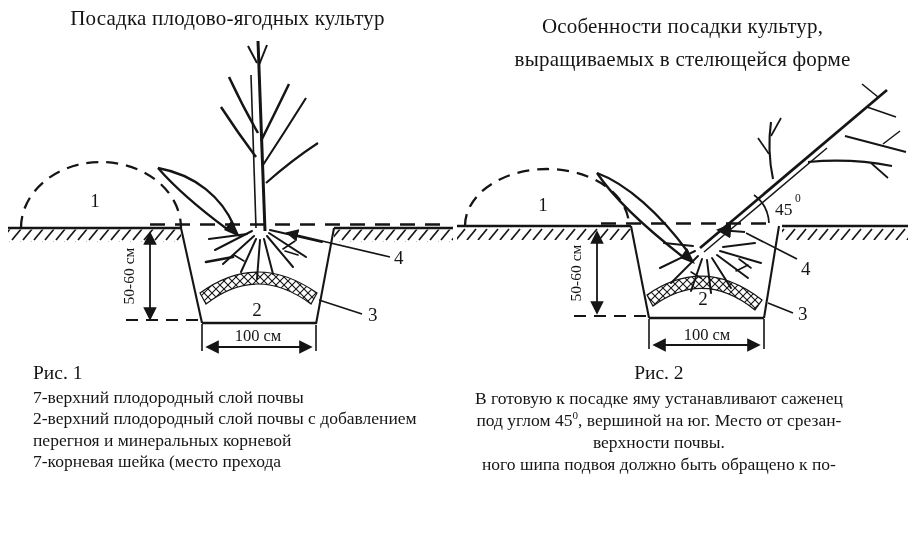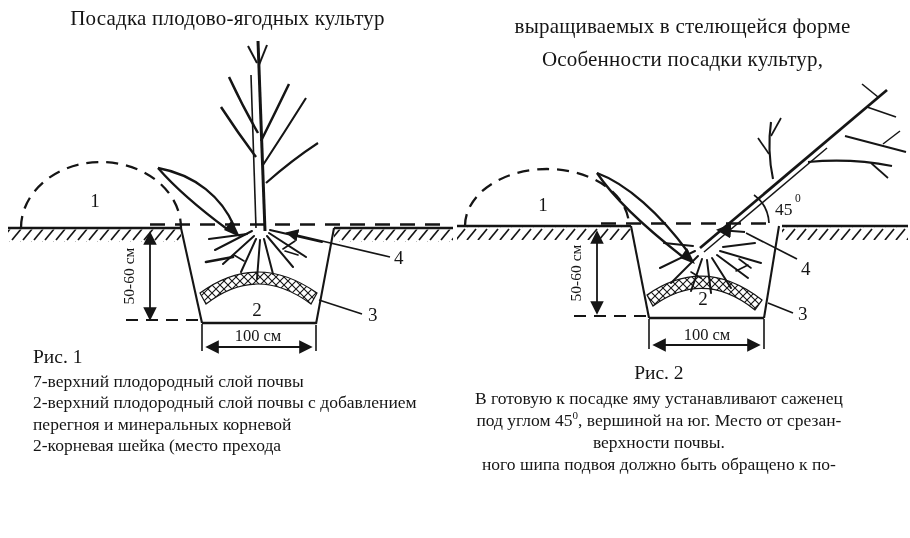--- a/index.html
+++ b/index.html
@@ -7,21 +7,21 @@
           font-family:"Liberation Serif","DejaVu Serif",serif;color:#151515;border-radius:21px;}
   .title{position:absolute;width:455px;text-align:center;font-size:21px;line-height:26px;
          font-weight:400;letter-spacing:.2px;}
   .t1{left:0;top:5px;}
   .t2{left:455px;top:10px;line-height:33px;}
   .figsvg{position:absolute;}
   .svg1{left:0;top:33px;}
   .svg2{left:455px;top:72px;}
   svg text{font-family:"Liberation Serif","DejaVu Serif",serif;fill:#151515;}
   .caption{position:absolute;font-size:17.5px;line-height:21.5px;white-space:nowrap;}
-  .cap1{left:33px;top:346px;}
+  .cap1{left:33px;top:362px;}
   .cap2{left:475px;top:362px;line-height:22px;text-align:center;}
   .figlabel{font-size:19.5px;margin-bottom:3px;}
   .caption sup{font-size:11px;line-height:0;}
   .ink{stroke:#151515;fill:none;}
 </style>
 </head>
 <body>
 
 <div class="canvas">
 
@@ -112,26 +112,26 @@
       <path class="ink" d="M319 267 L362 281" stroke-width="1.7"></path>
       <text x="368" y="288" font-size="19">3</text>
     </g>
   </svg>
 
   <div class="caption cap1">
     <div class="figlabel">Рис. 1</div>
     <div>7-верхний плодородный слой почвы</div>
     <div>2-верхний плодородный слой почвы с добавлением</div>
     <div>перегноя и минеральных корневой</div>
-    <div>2-корневая шейка (место прехода</div>
+    <div>7-корневая шейка (место прехода</div>
   </div>
 
   <div class="title t2">
+    <div>Особенности посадки культур,</div>
     <div>выращиваемых в стелющейся форме</div>
-    <div>Особенности посадки культур,</div>
   </div>
 
   <svg class="figsvg svg2" width="455" height="290" viewBox="0 0 455 290">
     <defs>
       <marker id="ah2" viewBox="0 0 10 10" refX="8" refY="5" markerWidth="7.5" markerHeight="7.5" orient="auto-start-reverse">
         <path d="M0 0 L10 5 L0 10 Z" fill="#151515"></path>
       </marker>
       <pattern id="hatch2" width="11" height="13" patternUnits="userSpaceOnUse">
         <path d="M10 1 L1 12" stroke="#151515" stroke-width="1.7"></path>
       </pattern>

